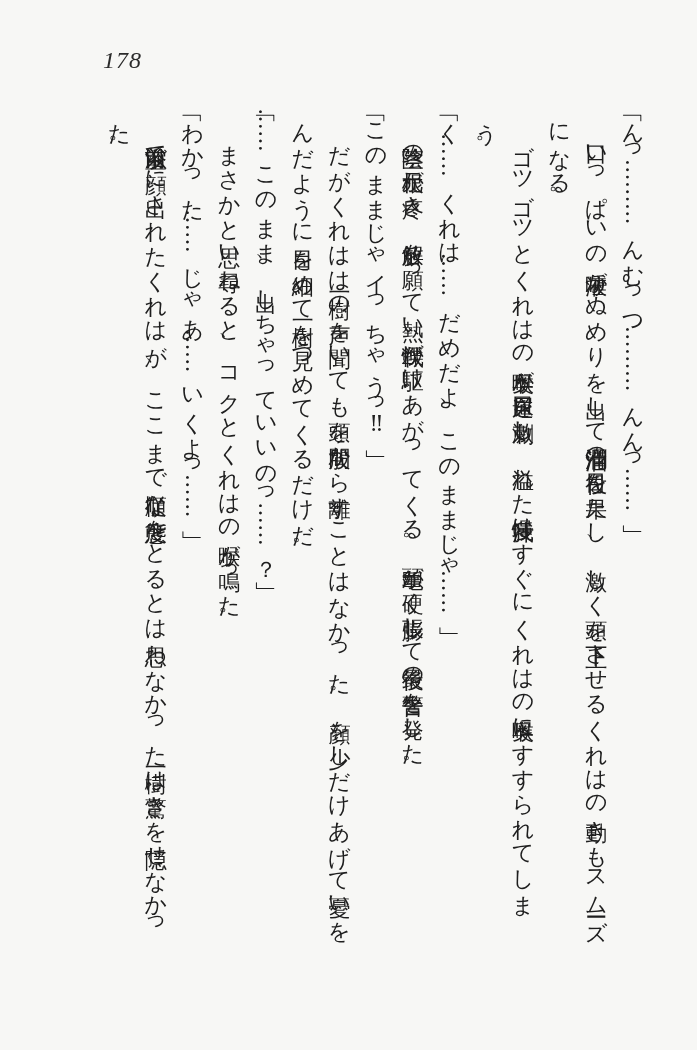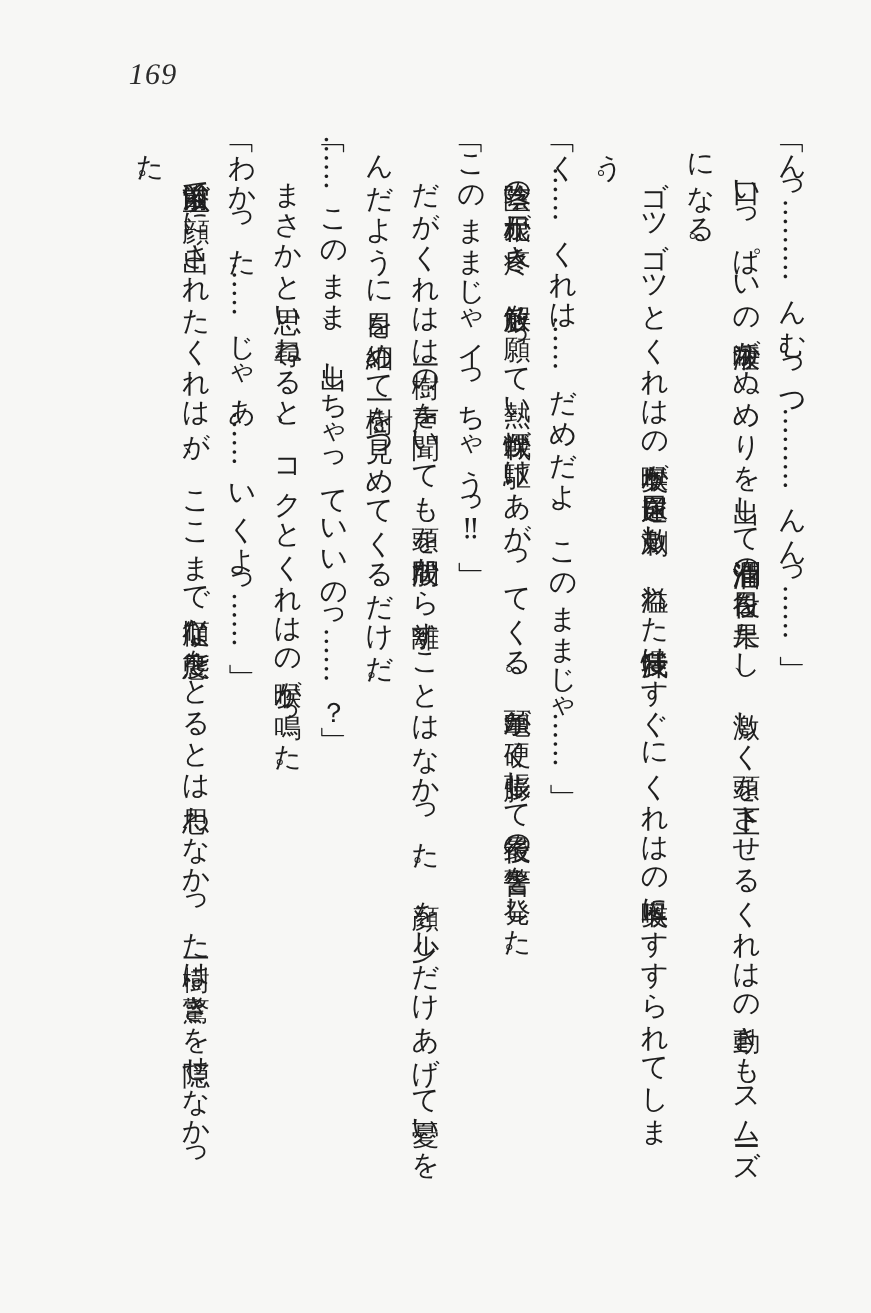--- a/index.html
+++ b/index.html
@@ -47,21 +47,21 @@
   }
   .text-block p.dialogue{
     text-indent:0;
   }
 </style>
 </head>
 <body>
 
 <div class="page">
 
-  <span class="page-number">169</span>
+  <span class="page-number">178</span>
 
   <div class="text-block">
     <p class="dialogue">「んっ………んむっつ………んんっ……」</p>
     <p class="narrative">口いっぱいの唾液がぬめりを出して潤滑油の役目を果たし、激しく頭を上下させるくれはの動きもスムーズになる。</p>
     <p class="narrative">ゴツゴツとくれはの喉奥が尿道口を刺激し、溢れた我慢汁はすぐにくれはの喉奥にすすられてしまう。</p>
     <p class="dialogue">「く……くれは……だめだよ、このままじゃ……」</p>
     <p class="narrative">陰茎の根元が疼き、解放を願って熱い戦慄が駆けあがってくる。亀頭が硬く膨張して最後の警告を発した。</p>
     <p class="dialogue">「このままじゃイっちゃうっ‼」</p>
     <p class="narrative">だがくれはは一樹の声を聞いても頭を股間から離すことはなかった。顔を少しだけあげて憂いを含んだように目を細めて一樹を見つめてくるだけだ。</p>
     <p class="dialogue">「……このまま、出しちゃっていいのっ……？」</p>

